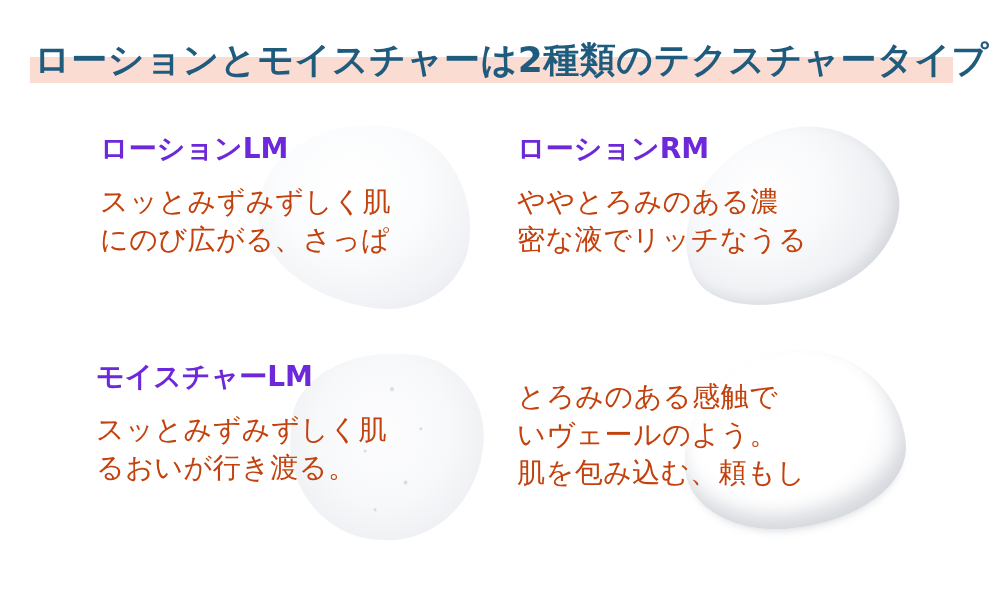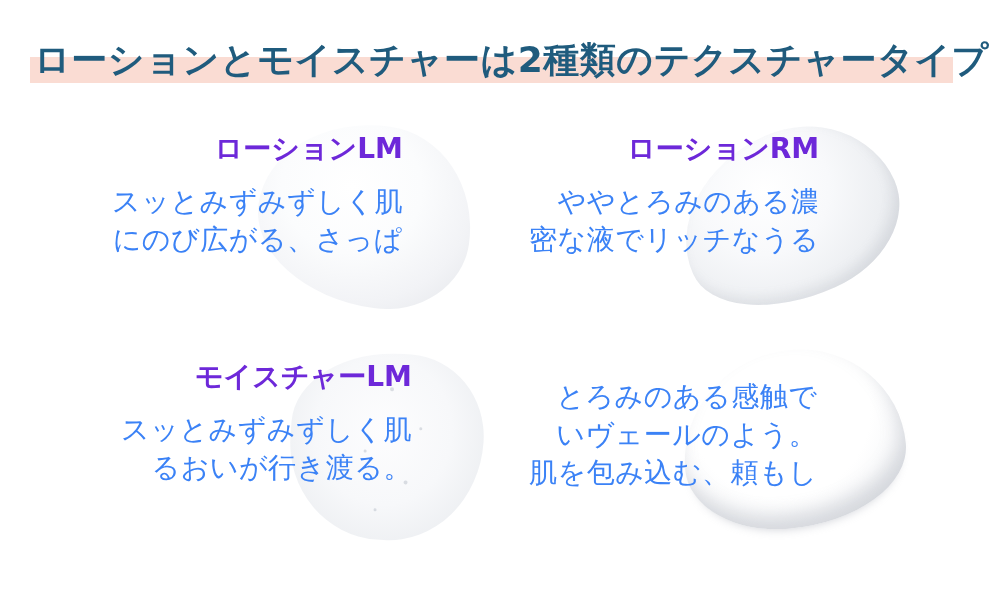--- a/index.html
+++ b/index.html
@@ -1,18 +1,18 @@
 <!DOCTYPE html>
 <html lang="ja"><head>
 <meta charset="utf-8">
 <style>
   html,body { margin:0; padding:0; background:#ffffff; }
   .page {
     position:relative; width:999px; height:591px; background:#ffffff;
-    overflow:hidden; font-family:"DejaVu Sans","Liberation Sans",sans-serif;text-align:right;
+    overflow:hidden; font-family:"DejaVu Sans","Liberation Sans",sans-serif;
   }
 
   
   .title-band {
     position:absolute; left:30px; top:57px; width:923px; height:26px;
     background:#fadcd3;
   }
   .page-title {
     position:absolute; left:34px; top:40px; margin:0;
     font-size:36px; font-weight:bold; color:#1f5b7d;
@@ -63,26 +63,26 @@
   }
 
   
   .section { position:absolute; z-index:2; }
   .section-heading {
     margin:0; font-size:28px; font-weight:bold; color:#6d28d9;
     line-height:32px; white-space:nowrap;
   }
   .section-body { margin:18px 0 0 0; }
   .body-line {
-    font-size:28px; color:#3b82f6; line-height:38px;
-    letter-spacing:0.5px; white-space:nowrap;margin-left:12px;
+    font-size:28px; color:#c2410c; line-height:38px;
+    letter-spacing:0.5px; white-space:nowrap;
   }
   .sec-lotion-lm   { left:100px; top:133px; }
   .sec-lotion-rm   { left:517px; top:133px; }
-  .sec-moisture-lm { left:109px;  top:361px; }
+  .sec-moisture-lm { left:96px;  top:361px; }
   .sec-moisture-rm { left:517px; top:360px; }
 </style>
 </head>
 <body>
 
 <div class="page">
 
   <div class="title-band"></div>
   <h1 class="page-title">ローションとモイスチャーは2種類のテクスチャータイプ</h1>
 

